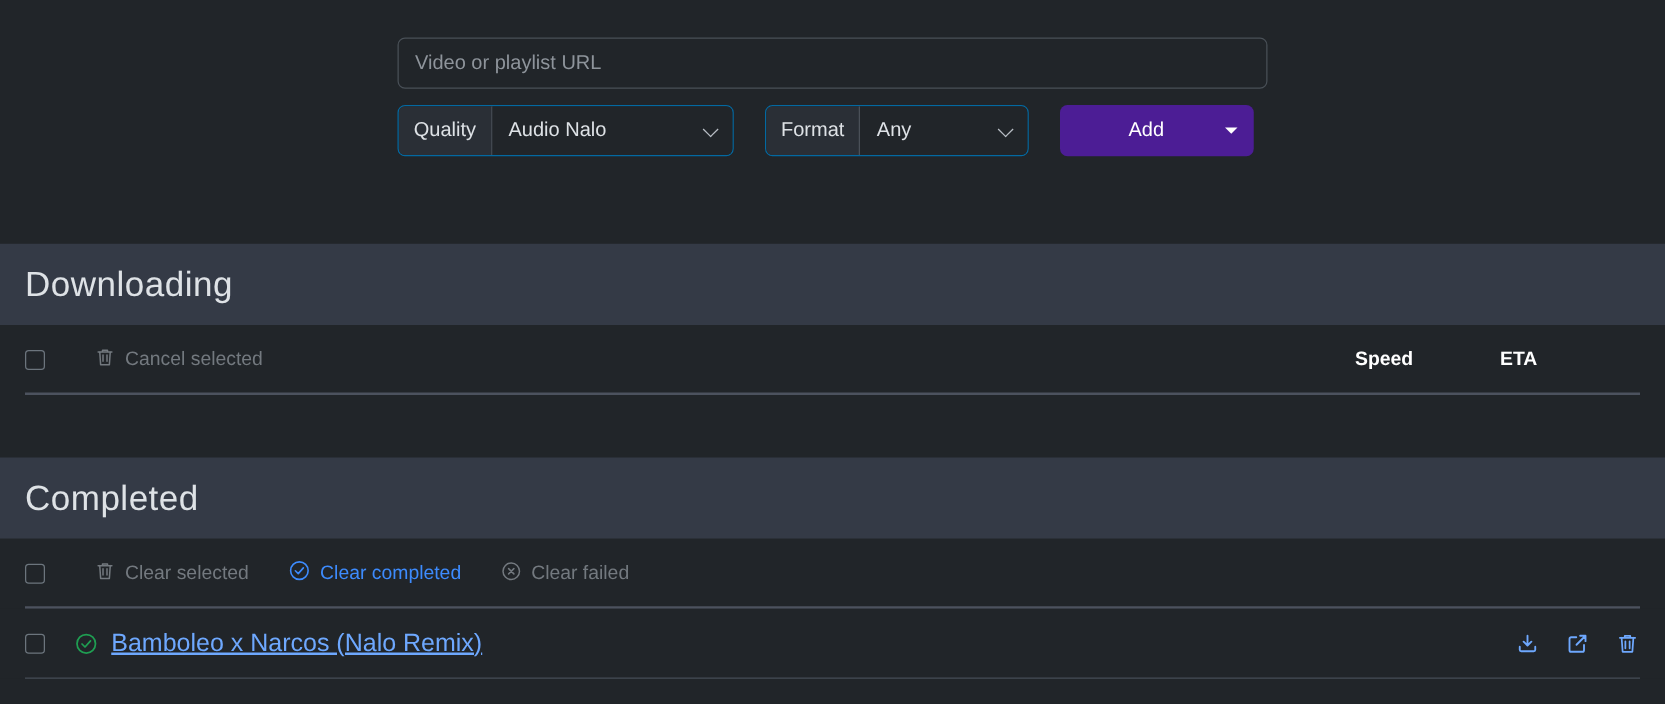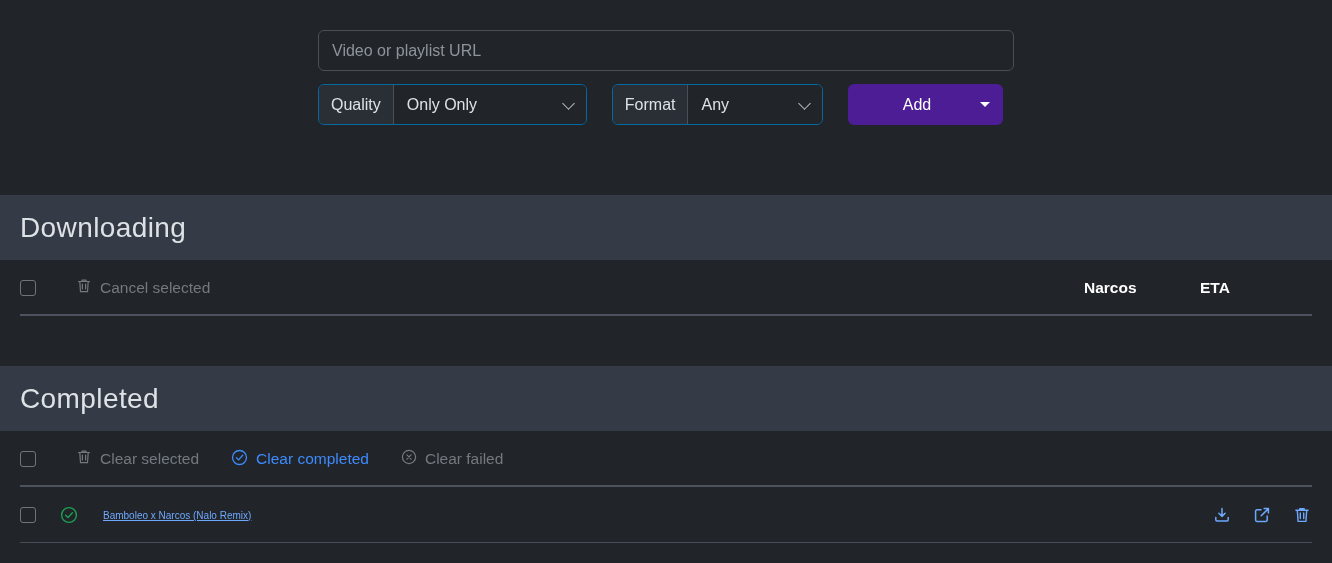--- a/index.html
+++ b/index.html
@@ -197,23 +197,23 @@
   }
   .row .divider {
     position: absolute;
     left: 20px; right: 20px; bottom: 0;
     height: 1px;
     background: #464d57;
   }
   .row .cb { margin-right: 0; }
   .status-icon { margin-left: 24px; display: flex; align-items: center; }
   .row-title {
-    margin-left: 25px;
+    margin-left: 11px;
     color: #6ea8fe;
-    font-size: 10px;
+    font-size: 20px;
     text-decoration: underline;
     cursor: pointer;
     white-space: nowrap;
   }
   .row-actions {
     margin-left: auto;
     display: flex;
     align-items: center;
     gap: 20px;
   }
@@ -233,21 +233,21 @@
   <div class="form-row">
     <input class="url-input" type="text" placeholder="Video or playlist URL" style="">
   </div>
 
   <div class="form-row second">
     <div class="controls">
 
       <div class="input-group group-quality">
         <div class="group-label">Quality</div>
         <div class="select-box">
-          <span>Only Only</span>
+          <span>Audio Nalo</span>
           <span class="caret"></span>
         </div>
       </div>
 
       <div class="input-group group-format">
         <div class="group-label">Format</div>
         <div class="select-box">
           <span>Any</span>
           <span class="caret"></span>
         </div>
@@ -274,21 +274,21 @@
   <div class="tool-action muted ml-40">
     <span>
       <svg width="16" height="16" viewBox="0 0 16 16" fill="none" stroke-width="1.2" stroke-linecap="round" stroke-linejoin="round">
         <path d="M2.5 3.5h11M6 3.5V2.2h4v1.3M3.8 3.5l.7 10.2h7l.7-10.2M6.4 6v5M9.6 6v5"></path>
       </svg>
     </span>
     <span>Cancel selected</span>
   </div>
 
   <div class="col-heads">
-    <span class="col-speed">Narcos</span>
+    <span class="col-speed">Speed</span>
     <span class="col-eta">ETA</span>
   </div>
 
   <div class="divider"></div>
 </div>
 
 <div class="dl-list empty-space"></div>
 
 <div class="section-head">
   <h2>Completed</h2>

